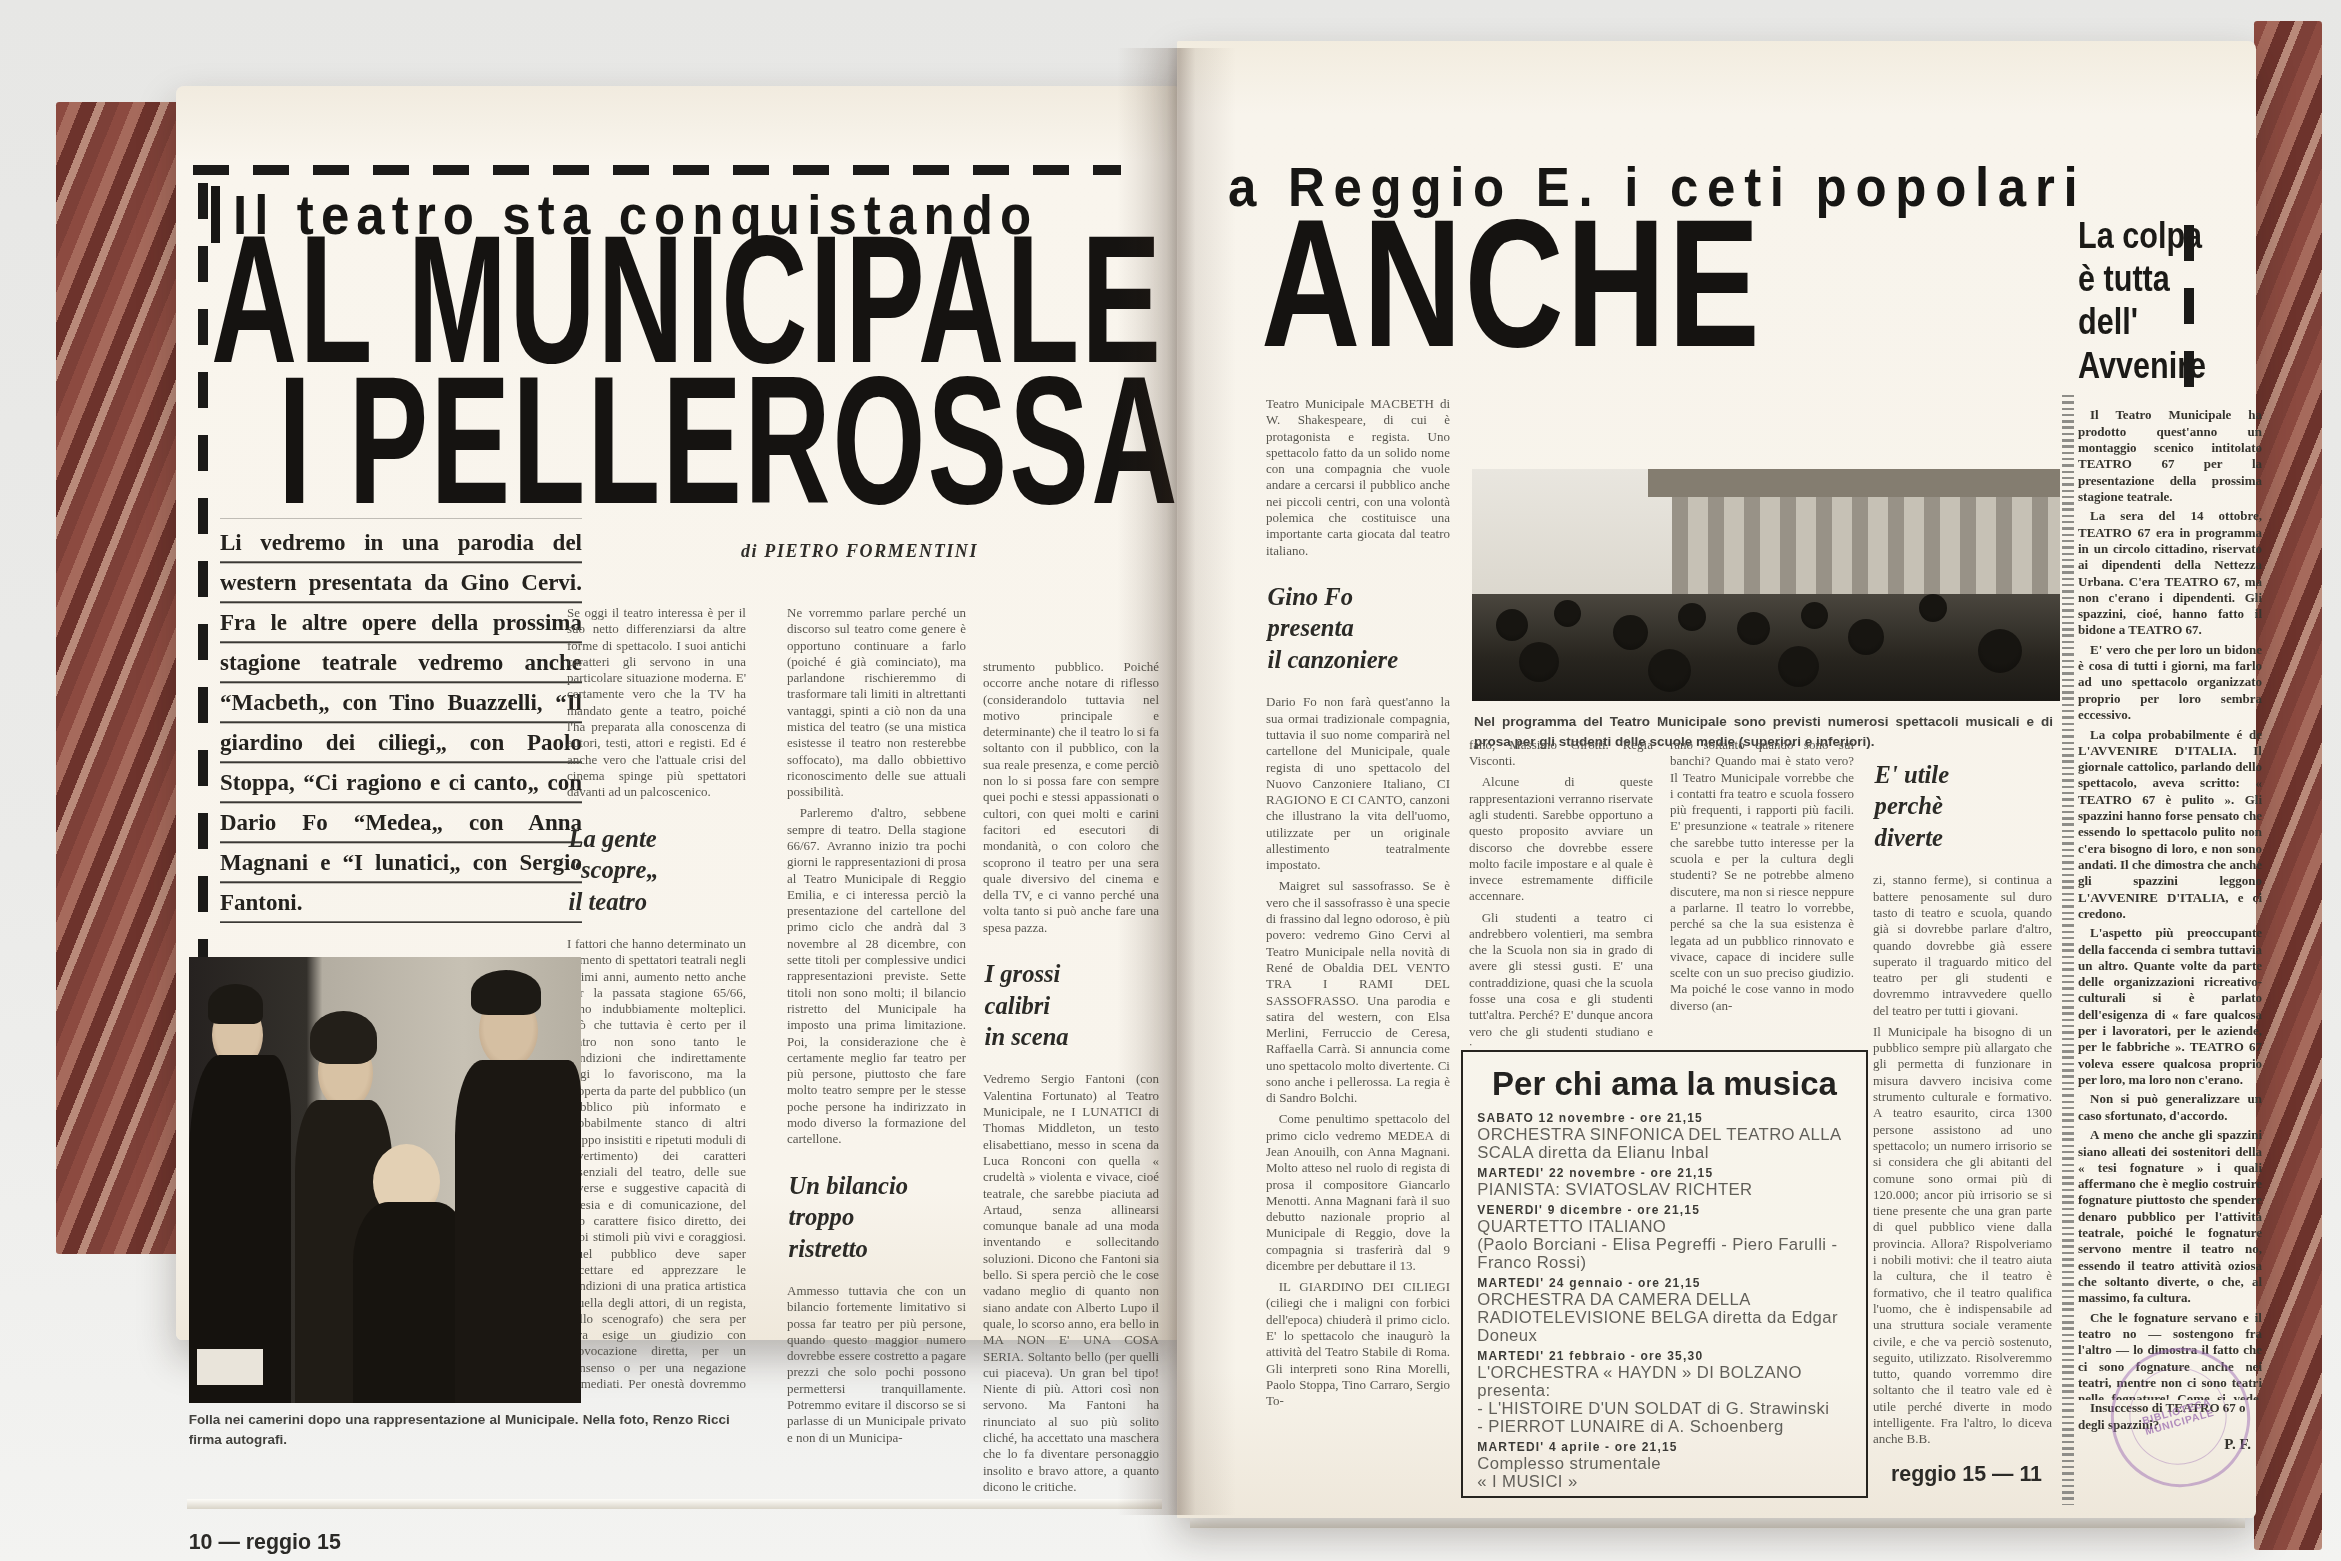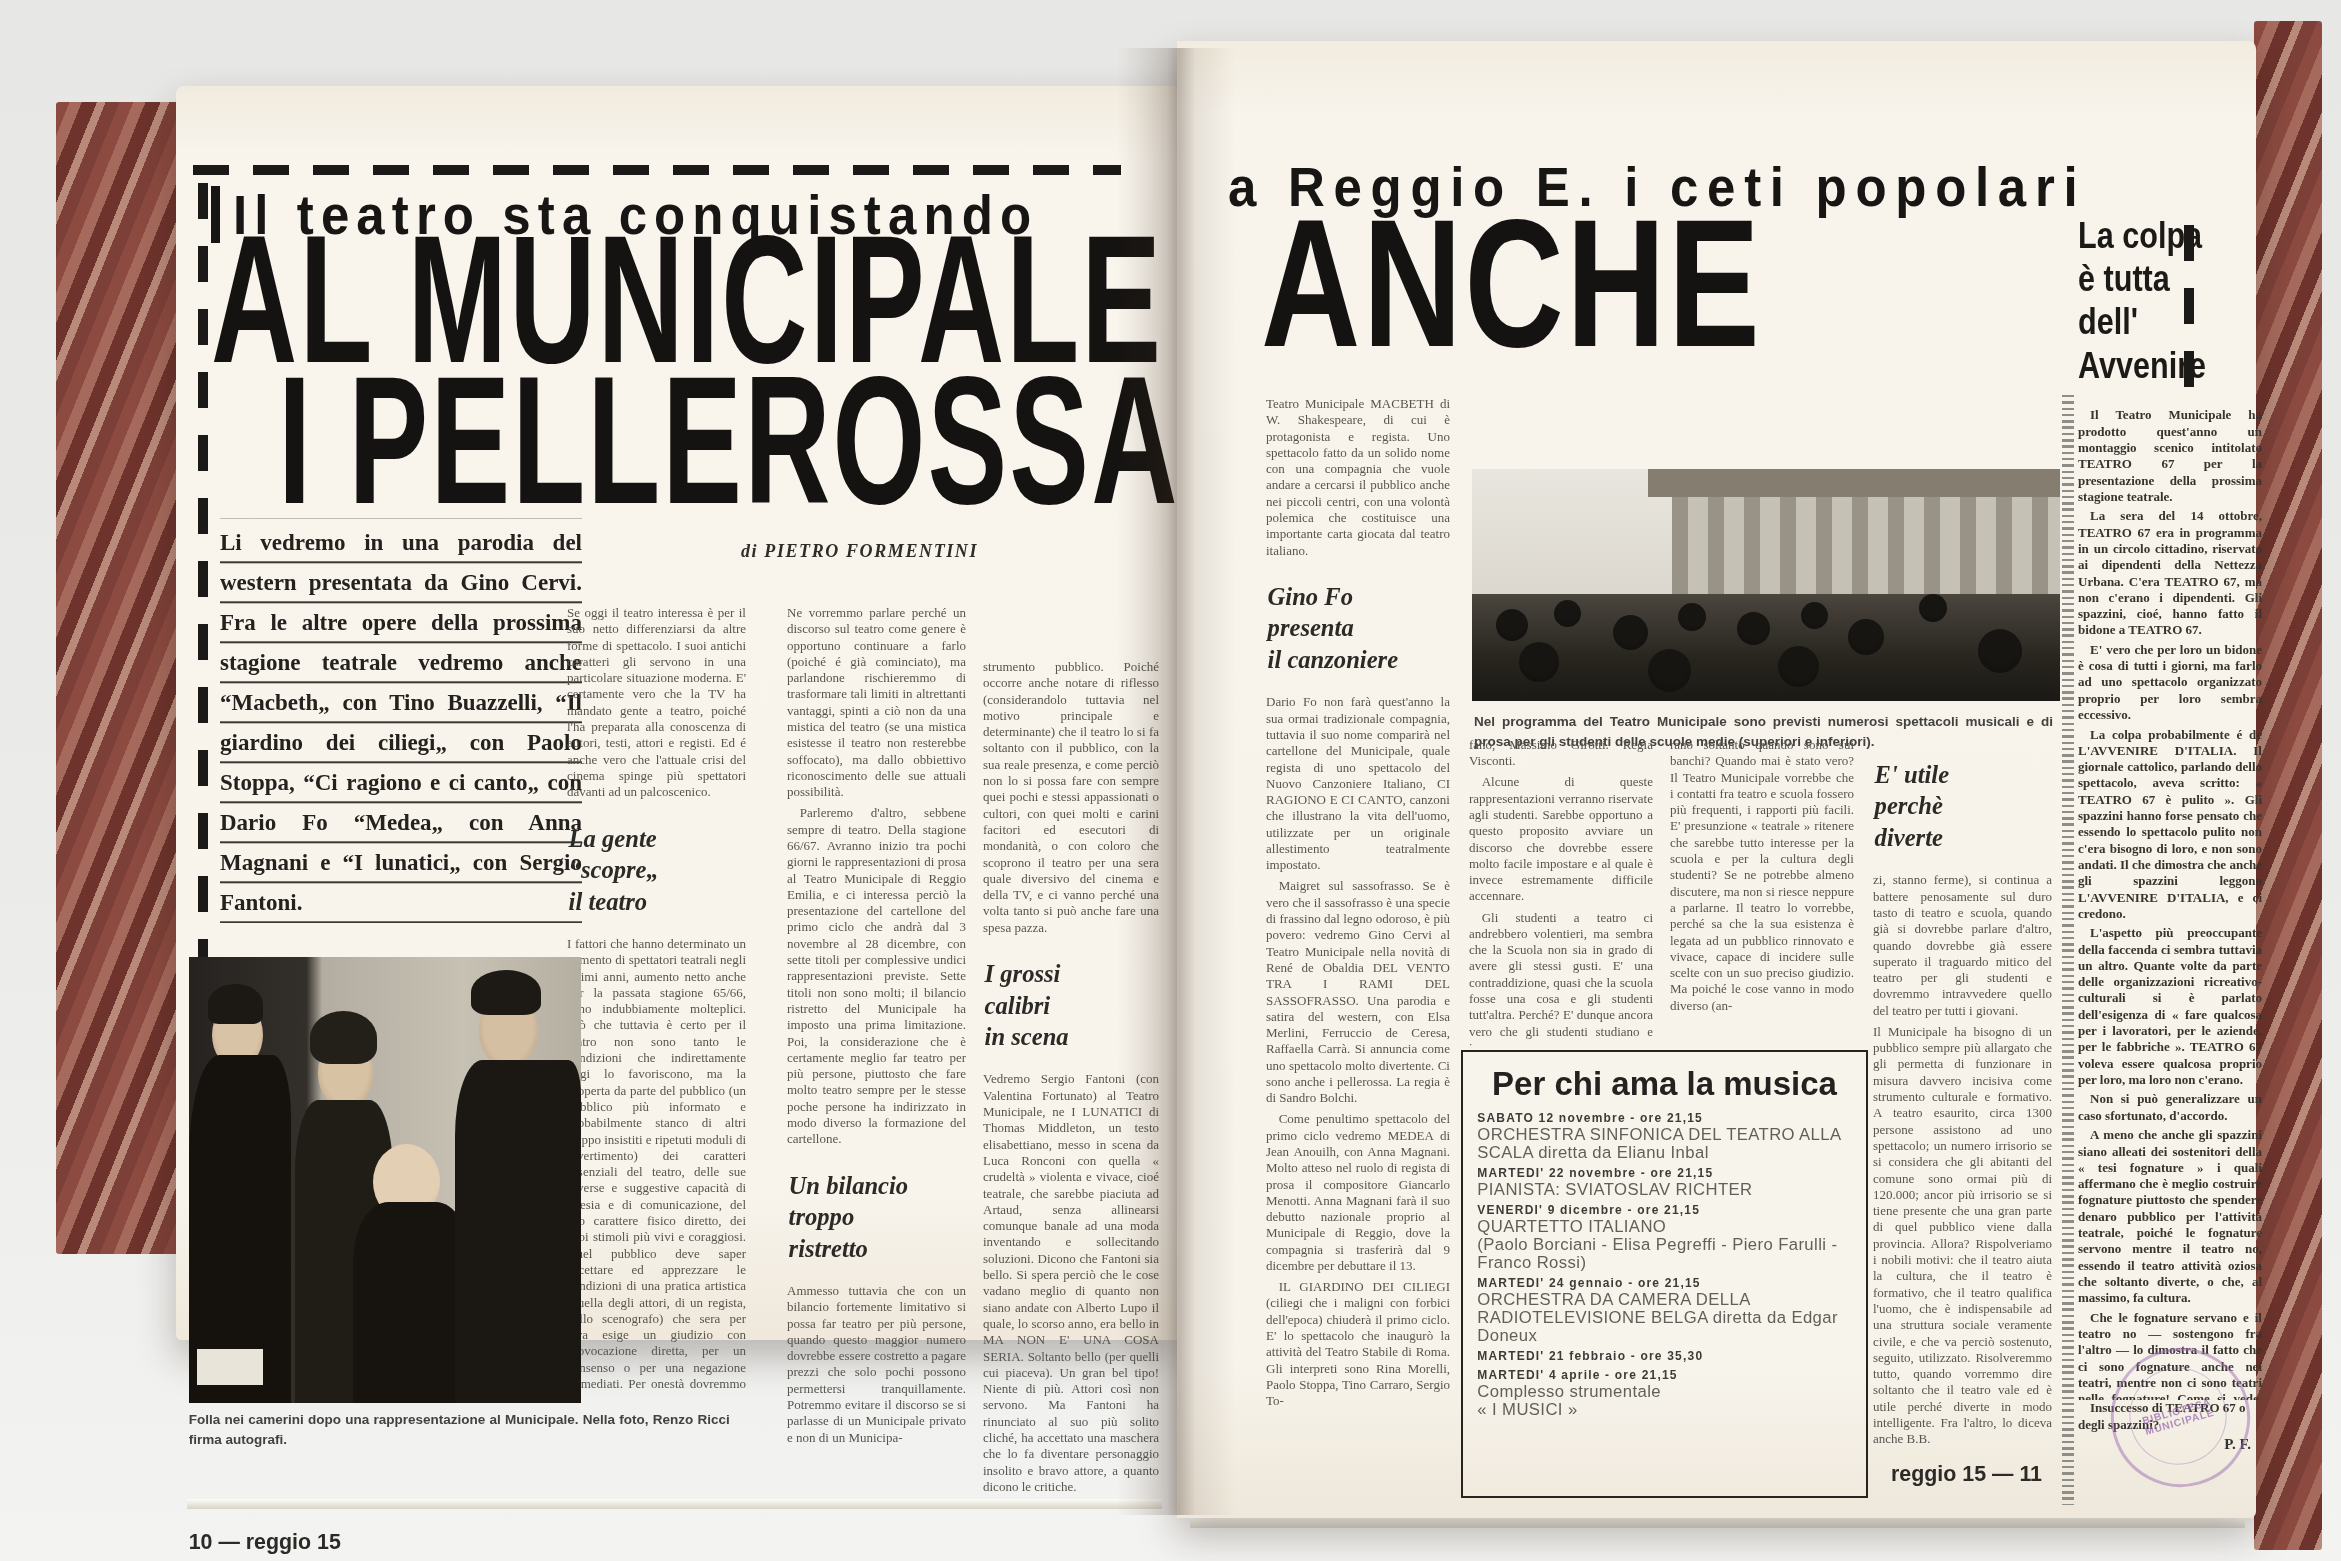--- a/index.html
+++ b/index.html
@@ -222,20 +222,23 @@
             <div class="ev-date">VENERDI' 9 dicembre - ore 21,15</div>
             <div class="ev-name">QUARTETTO ITALIANO
 (Paolo Borciani - Elisa Pegreffi - Piero Farulli - Franco Rossi)</div>
           </div>
           <div class="ev">
             <div class="ev-date">MARTEDI' 24 gennaio - ore 21,15</div>
             <div class="ev-name">ORCHESTRA DA CAMERA DELLA RADIOTELEVISIONE BELGA diretta da Edgar Doneux</div>
           </div>
           <div class="ev">
             <div class="ev-date">MARTEDI' 21 febbraio - ore 35,30</div>
+            <div class="ev-name">L'ORCHESTRA « HAYDN » DI BOLZANO presenta:
+- L'HISTOIRE D'UN SOLDAT di G. Strawinski
+- PIERROT LUNAIRE di A. Schoenberg</div>
           </div>
           <div class="ev">
             <div class="ev-date">MARTEDI' 4 aprile - ore 21,15</div>
             <div class="ev-name">Complesso strumentale
 « I MUSICI »</div>
           </div>
         </div>
     </div>
 
     <div class="dash-v" style="left:1007px;top:184px;height:162px;"></div>

